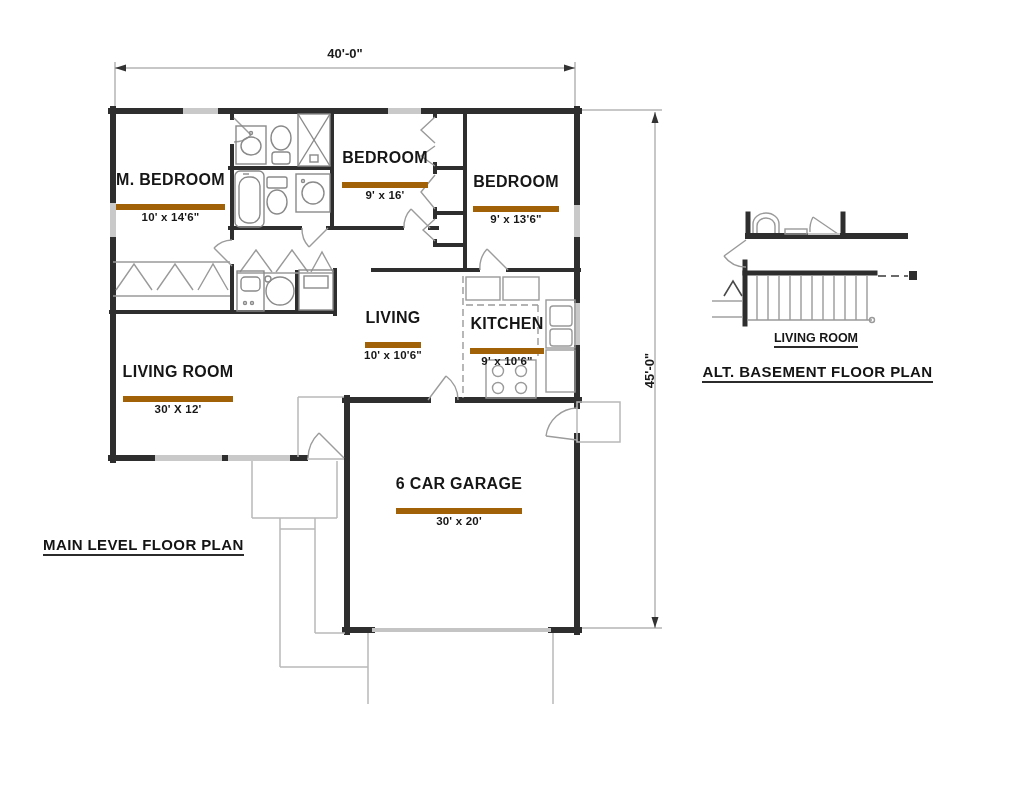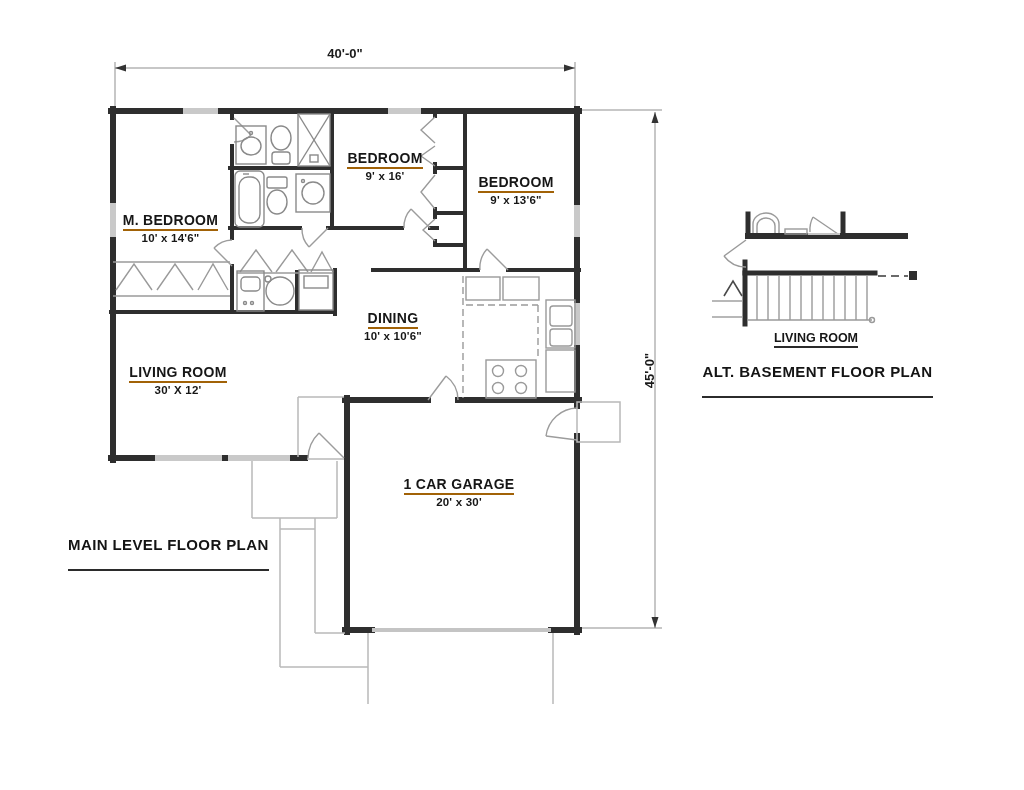--- a/index.html
+++ b/index.html
@@ -1,23 +1,23 @@
 <!DOCTYPE html>
 <html><head>
 <meta charset="utf-8">
 <style>
   html,body{margin:0;padding:0;background:#ffffff;}
   .canvas{position:relative;width:1024px;height:790px;background:#ffffff;overflow:hidden;
           font-family:"Liberation Sans",sans-serif;}
   svg{position:absolute;left:0;top:0;}
   .label{position:absolute;text-align:center;color:#161616;font-weight:700;line-height:1.3;}
-  .rm{display:inline-block;font-size:14px;letter-spacing:.3px;border-bottom:2px solid #a16207;padding-bottom:0px;}
+  .rm{display:inline-block;font-size:16px;letter-spacing:.3px;border-bottom:6px solid #a16207;padding-bottom:13px;}
   .sz{display:block;font-size:11.5px;letter-spacing:.2px;}
   .plan-title{position:absolute;color:#141414;font-weight:700;font-size:15px;letter-spacing:.4px;}
-  .plan-title .ul{display:inline-block;border-bottom:2px solid #2b2b2b;padding-bottom:16px;}
+  .plan-title .ul{display:inline-block;border-bottom:2px solid #2b2b2b;padding-bottom:1px;}
   .dim{position:absolute;color:#1a1a1a;font-weight:700;font-size:13px;text-align:center;}
   .dim-v{transform:rotate(-90deg);transform-origin:center center;}
   .bsmt-room{position:absolute;text-align:center;color:#161616;font-weight:700;font-size:12.5px;}
   .bsmt-room .ul{display:inline-block;border-bottom:2px solid #2b2b2b;padding-bottom:1px;}
 </style>
 </head>
 <body>
 
 <div class="canvas">
 
@@ -290,46 +290,50 @@
       <line x1="712" y1="317" x2="743" y2="317"></line>
     </g>
     <polyline points="724,296 733,281 742,296" stroke="#4a4a4a" stroke-width="1.6" fill="none"></polyline>
     <line x1="878" y1="276" x2="908" y2="276" stroke="#6a6a6a" stroke-width="2" stroke-dasharray="8 5" fill="none"></line>
   </g>
 </svg>
 
   <div class="dim" style="left:305px;top:46px;width:80px;">40'-0"</div>
   <div class="dim dim-v" style="left:627px;top:363px;width:44px;height:15px;">45'-0"</div>
 
-  <div class="label" style="left:98px;top:170px;width:145px;margin-top:40px;">
+  <div class="label" style="left:98px;top:170px;width:145px;">
     <span class="rm">M. BEDROOM</span>
     <span class="sz">10' x 14'6"</span>
   </div>
   <div class="label" style="left:325px;top:148px;width:120px;">
     <span class="rm">BEDROOM</span>
     <span class="sz">9' x 16'</span>
   </div>
   <div class="label" style="left:456px;top:172px;width:120px;">
     <span class="rm">BEDROOM</span>
     <span class="sz">9' x 13'6"</span>
   </div>
   <div class="label" style="left:333px;top:308px;width:120px;">
-    <span class="rm">DINING</span>
+    <span class="rm">LIVING</span>
     <span class="sz">10' x 10'6"</span>
+  </div>
+  <div class="label" style="left:447px;top:314px;width:120px;">
+    <span class="rm">KITCHEN</span>
+    <span class="sz">9' x 10'6"</span>
   </div>
   <div class="label" style="left:98px;top:362px;width:160px;">
     <span class="rm">LIVING ROOM</span>
     <span class="sz">30' X 12'</span>
   </div>
   <div class="label" style="left:379px;top:474px;width:160px;">
-    <span class="rm">1 CAR GARAGE</span>
-    <span class="sz">20' x 30'</span>
-  </div>
-
-  <div class="plan-title" style="left:68px;top:536px;">
+    <span class="rm">6 CAR GARAGE</span>
+    <span class="sz">30' x 20'</span>
+  </div>
+
+  <div class="plan-title" style="left:43px;top:536px;">
     <span class="ul">MAIN LEVEL FLOOR PLAN</span>
   </div>
 
   <div class="bsmt-room" style="left:756px;top:331px;width:120px;">
     <span class="ul">LIVING ROOM</span>
   </div>
   <div class="plan-title" style="left:695px;top:363px;width:245px;text-align:center;">
     <span class="ul">ALT. BASEMENT FLOOR PLAN</span>
   </div>
 

